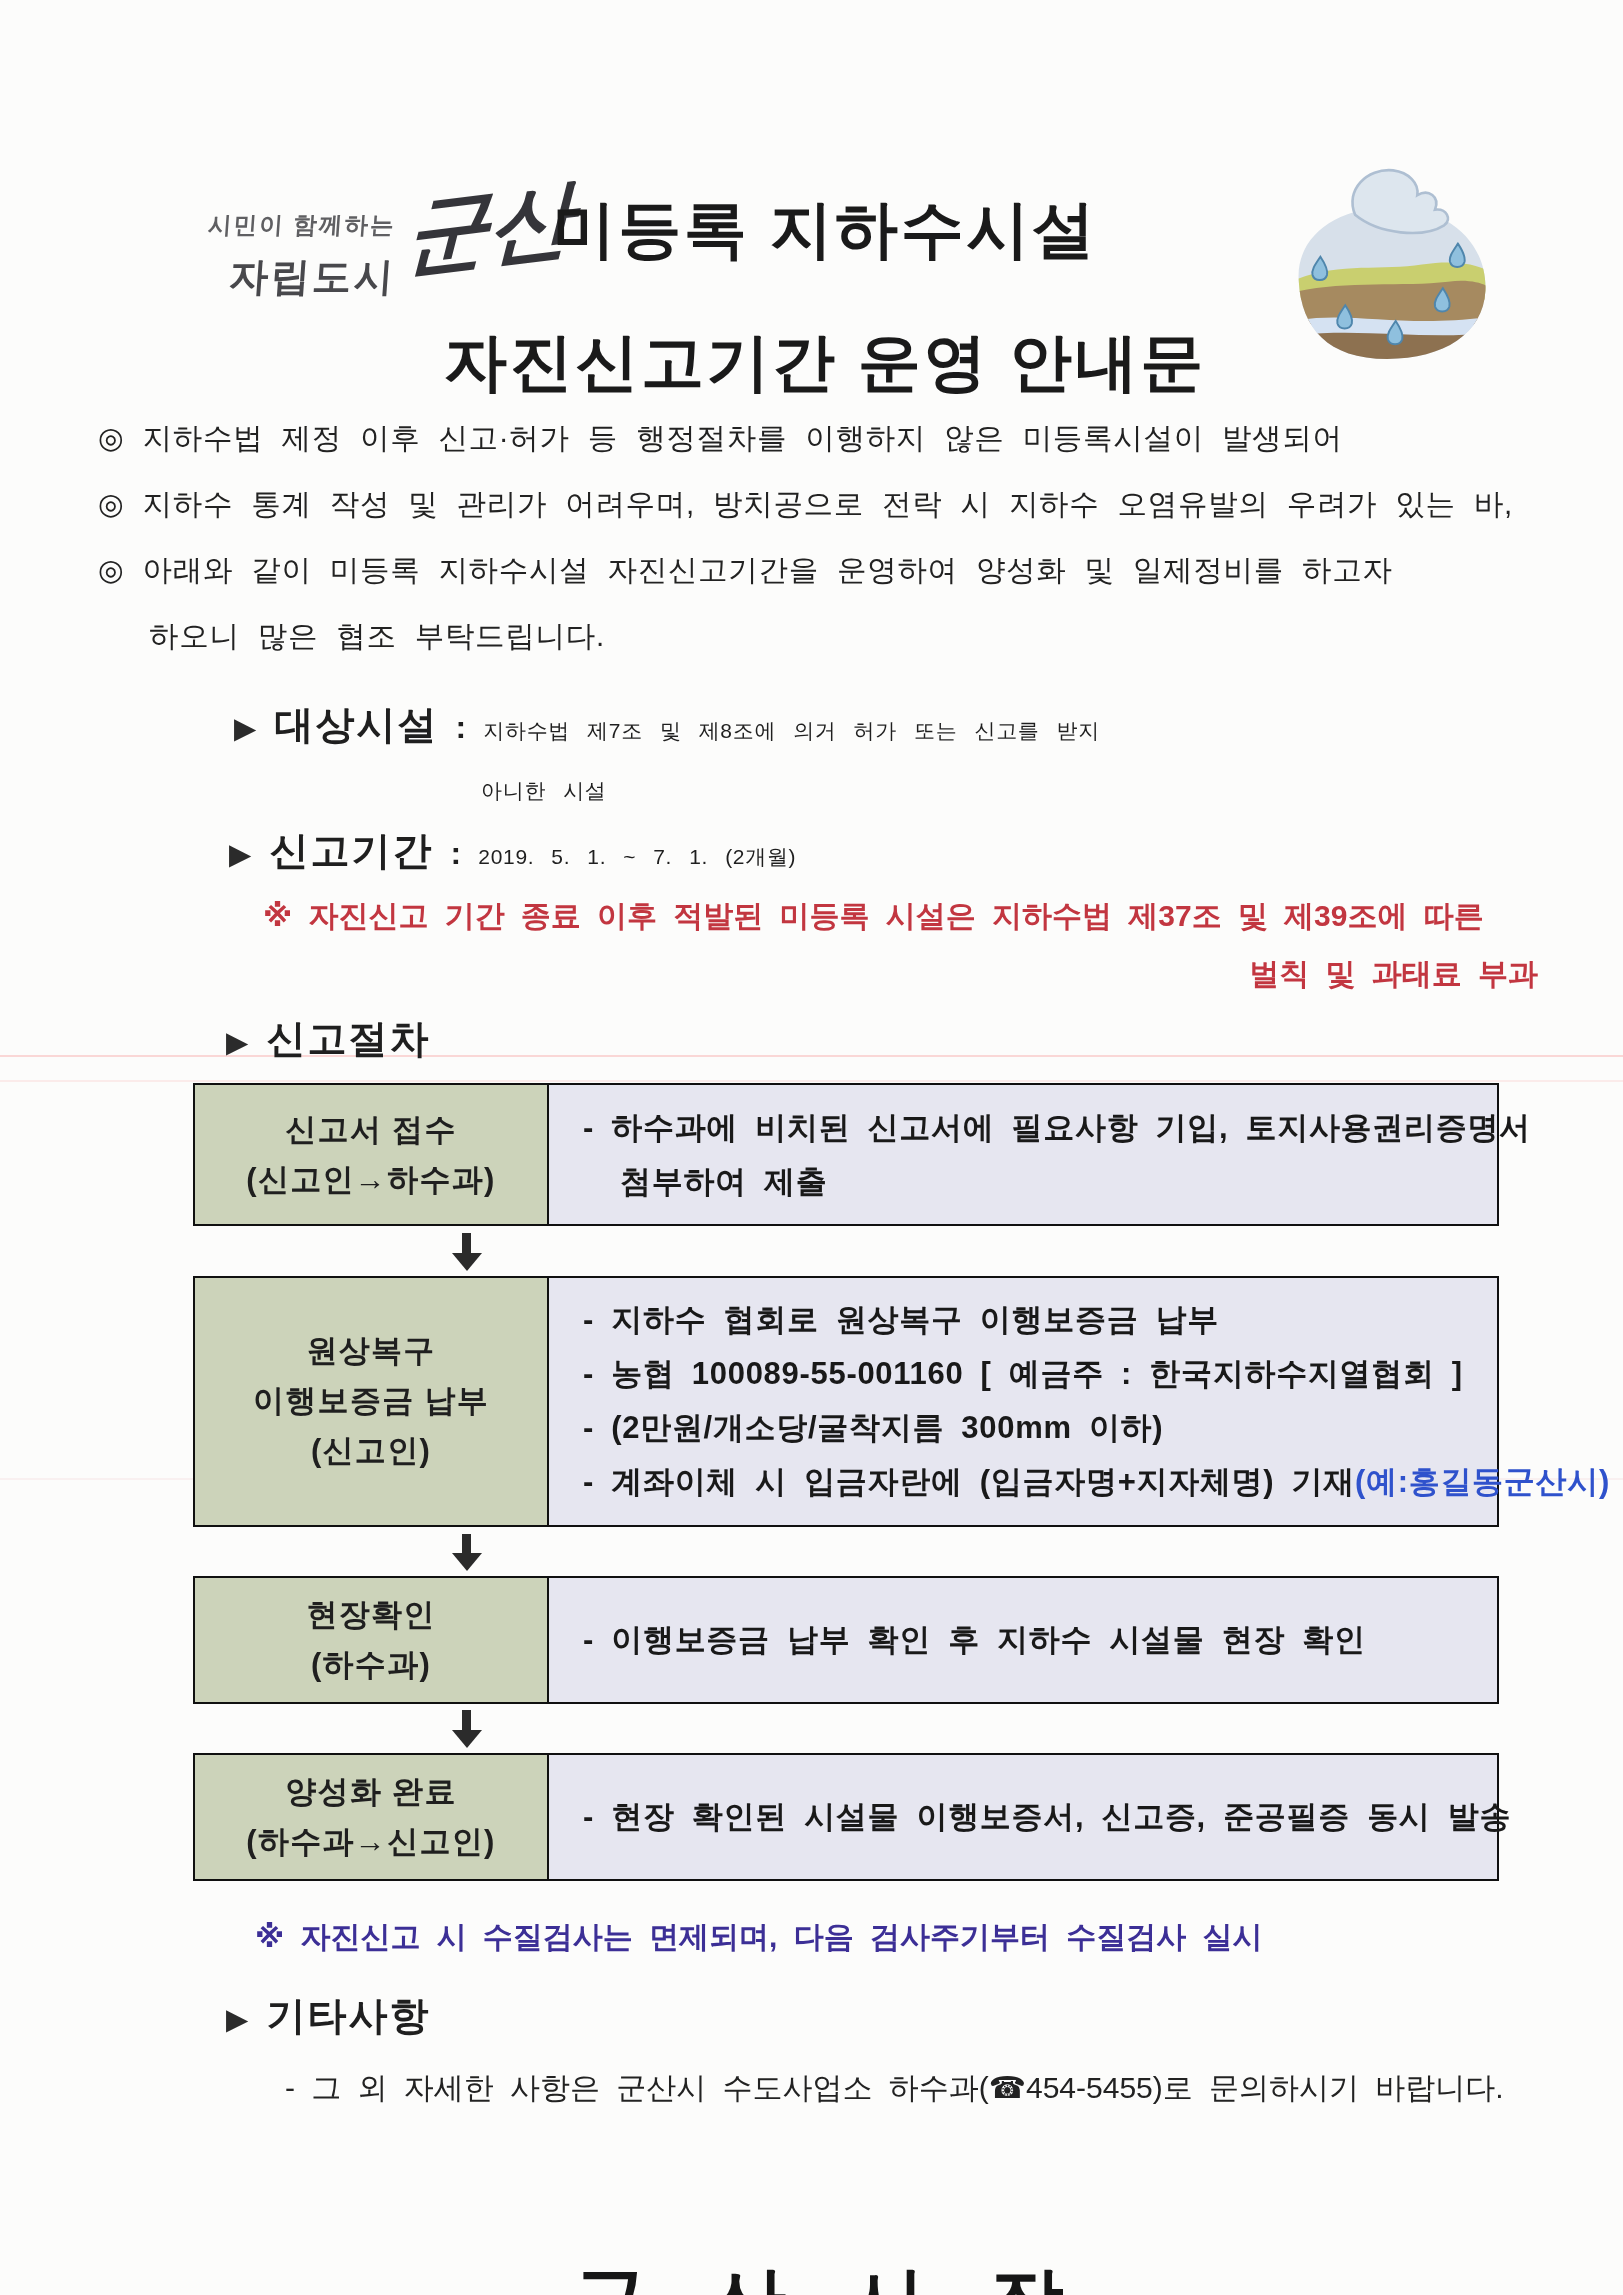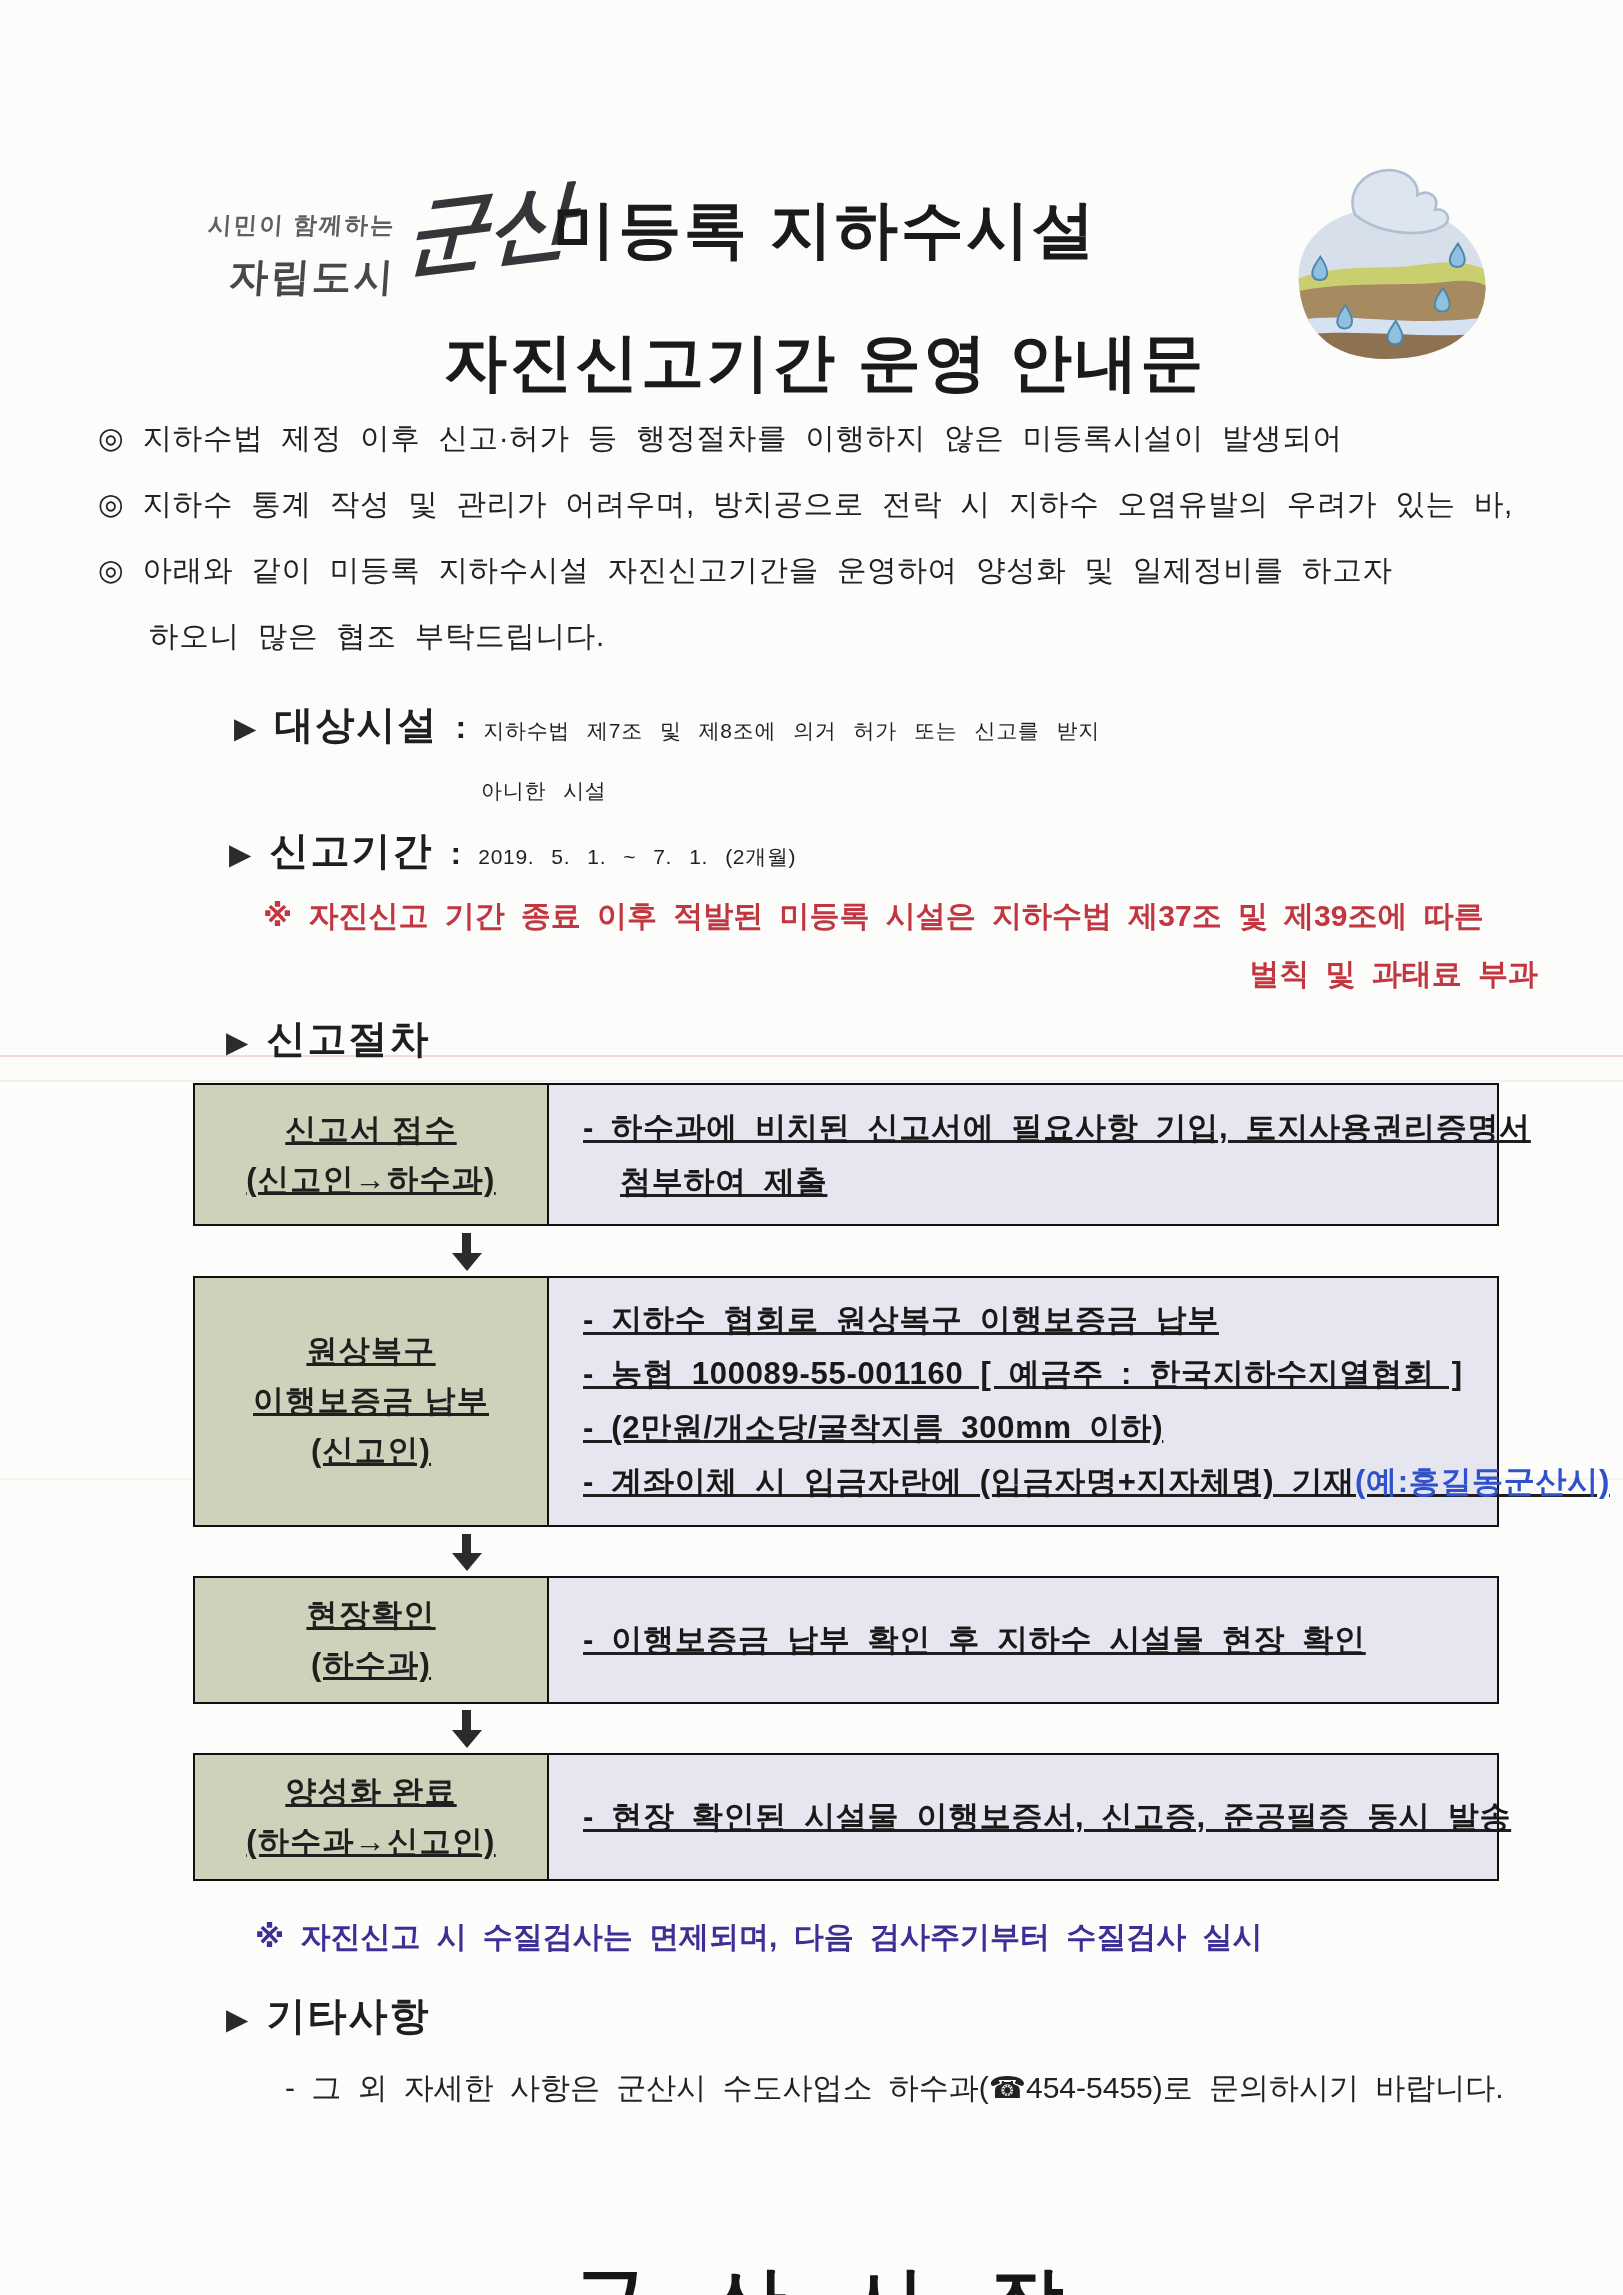--- a/index.html
+++ b/index.html
@@ -40,21 +40,21 @@
   .sec-colon { font-weight:bold; font-size:32px; margin:0 17px; }
   .sec-text { font-weight:normal; font-size:21px; word-spacing:10.5px; letter-spacing:0.7px; }
   .target { margin-top:26px; line-height:60px; padding-left:136px; }
   .target-line2 { padding-left:383px; line-height:60px; }
   .period { line-height:60px; padding-left:131px; }
   .warning { color:#c23640; font-weight:bold; font-size:30px; line-height:58px;
              padding-left:165px; word-spacing:7.9px; white-space:nowrap; }
   .warning-l2 { padding-left:208px;text-align:right; }
   .procedure-label { padding-left:128px; line-height:63px; margin-top:3.9px; }
   
-  .ptable { margin-left:95px; width:1306px; margin-top:9.2px;text-decoration:underline; }
+  .ptable { margin-left:95px; width:1306px; margin-top:9.2px; }
   .prow { display:flex; border:2.6px solid #101010; background:#e6e6f0; }
   .pleft { width:354px; flex:0 0 354px; background:#ccd3ba; border-right:2.6px solid #101010;
            display:flex; flex-direction:column; align-items:center; justify-content:center;
            padding:11.8px 5.2px; }
   .pleft div { font-size:31px; font-weight:bold; line-height:50px; letter-spacing:1.3px;
                white-space:nowrap; }
   .pright { flex:1; display:flex; flex-direction:column; justify-content:center;
             padding:15.7px 19.6px 15.7px 34px; }
   .detail-line { font-size:31px; font-weight:bold; line-height:54px; word-spacing:7.9px;
                  letter-spacing:0.7px; white-space:nowrap; color:#191919; }

